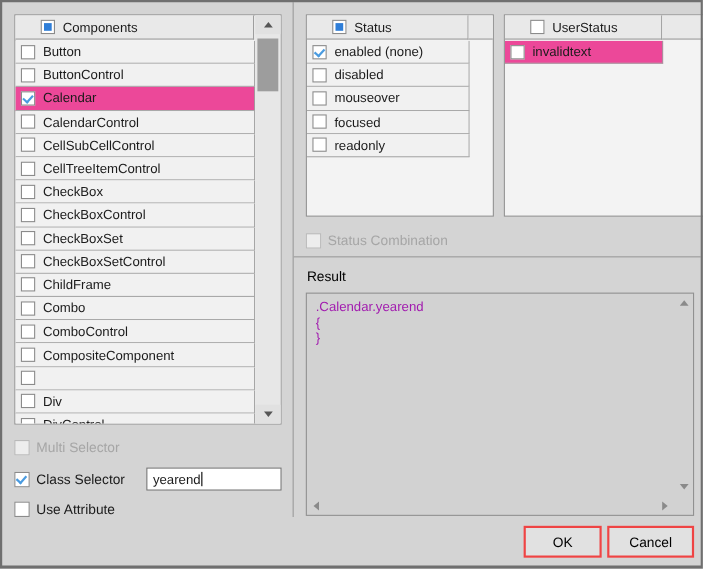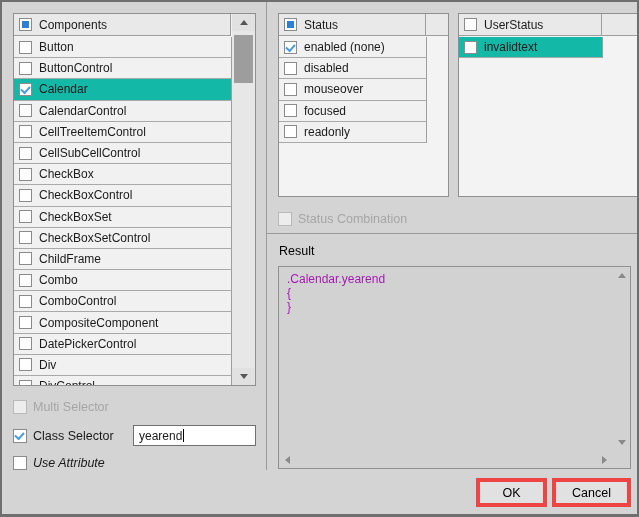--- a/index.html
+++ b/index.html
@@ -11,26 +11,26 @@
     -webkit-font-smoothing:antialiased;
   }
   .frame{position:absolute;inset:0;border:2px solid #6f6f6f;border-bottom-width:3px;pointer-events:none;z-index:60;}
   .vdiv{position:absolute;left:266px;top:2px;width:1px;height:468px;background:#9b9b9b;}
   .hdiv{position:absolute;left:267px;top:233px;width:370px;height:1px;background:#9b9b9b;}
 
   
   .panel{position:absolute;border:1px solid #8f8f8f;background:#f3f3f3;box-sizing:border-box;}
   .hdr-row{position:absolute;top:0;left:0;right:0;height:22px;display:flex;}
   .hdr-main{background:#e9e9e9;border-right:1px solid #9e9e9e;border-bottom:1px solid #9e9e9e;
-            display:flex;align-items:center;padding-left:5px;gap:7px;box-sizing:border-box;}
+            display:flex;align-items:center;padding-left:23px;gap:7px;box-sizing:border-box;}
   .hdr-gutter{flex:1;background:#e9e9e9;border-bottom:1px solid #9e9e9e;}
   .rows{position:absolute;top:23px;left:0;bottom:0;overflow:hidden;}
   .lrow{height:21.2px;box-sizing:border-box;display:flex;align-items:center;gap:7px;padding-left:5px;
         background:#f1f1f1;border-bottom:1px solid #a9a9a9;border-right:1px solid #9e9e9e;}
-  .lrow.selected{background:#14b8a6;}
+  .lrow.selected{background:#ec4899;}
   .lbl{white-space:nowrap;}
 
   
   .cb{position:relative;width:13px;height:13px;background:#fff;border:1px solid #8b8b8b;
       box-sizing:border-box;flex:none;display:inline-block;}
   .cb.checked::after{content:'';position:absolute;left:1px;top:2px;width:7px;height:4px;
       border-left:2px solid #4a9be0;border-bottom:2px solid #4a9be0;transform:rotate(-48deg);}
   .cb.indet::after{content:'';position:absolute;inset:2px;background:#2f7ed8;}
   .cb.disabled{background:#ededed;border-color:#b9b9b9;}
 
@@ -63,21 +63,21 @@
               justify-content:space-between;align-items:center;padding:6px 0;box-sizing:border-box;}
   .result-hsb{position:absolute;left:0;bottom:0;right:17px;height:17px;display:flex;
               justify-content:space-between;align-items:center;padding:0 6px;box-sizing:border-box;}
 
   
   .txt{position:absolute;left:133px;top:425px;width:123px;height:21px;background:#fff;
        border:1px solid #707070;box-sizing:border-box;display:flex;align-items:center;padding-left:5px;}
   .caret{display:inline-block;width:1px;height:13px;background:#000;margin-left:1px;}
 
   
-  .btn{position:absolute;top:478px;height:29px;background:#e1e1e1;border:4px solid #ef4444;
+  .btn{position:absolute;top:478px;height:29px;background:#e1e1e1;border:2px solid #ef4444;
        font-family:inherit;font-size:12.5px;color:#000;padding:0;}
   .btn.ok{left:476px;width:71px;}
   .btn.cancel{left:552px;width:79px;}
 </style>
 </head>
 <body>
 
 <div class="vdiv"></div>
 <div class="hdiv"></div>
 
@@ -100,28 +100,28 @@
       <div class="lrow selected">
         <span class="cb checked"></span>
         <span class="lbl">Calendar</span>
       </div>
       <div class="lrow">
         <span class="cb"></span>
         <span class="lbl">CalendarControl</span>
       </div>
       <div class="lrow">
         <span class="cb"></span>
+        <span class="lbl">CellSubCellControl</span>
+      </div>
+      <div class="lrow">
+        <span class="cb"></span>
         <span class="lbl">CellTreeItemControl</span>
       </div>
       <div class="lrow">
         <span class="cb"></span>
-        <span class="lbl">CellSubCellControl</span>
-      </div>
-      <div class="lrow">
-        <span class="cb"></span>
         <span class="lbl">CheckBox</span>
       </div>
       <div class="lrow">
         <span class="cb"></span>
         <span class="lbl">CheckBoxControl</span>
       </div>
       <div class="lrow">
         <span class="cb"></span>
         <span class="lbl">CheckBoxSet</span>
       </div>
@@ -140,21 +140,20 @@
       <div class="lrow">
         <span class="cb"></span>
         <span class="lbl">ComboControl</span>
       </div>
       <div class="lrow">
         <span class="cb"></span>
         <span class="lbl">CompositeComponent</span>
       </div>
       <div class="lrow">
         <span class="cb"></span>
-        <span class="lbl">DatePickerControl</span>
       </div>
       <div class="lrow">
         <span class="cb"></span>
         <span class="lbl">Div</span>
       </div>
       <div class="lrow">
         <span class="cb"></span>
         <span class="lbl">DivControl</span>
       </div>
     </div>
@@ -247,21 +246,21 @@
 <div class="opt" style="left:13px;top:429px;">
   <span class="cb checked"></span>
   <span>Class Selector</span>
 </div>
 
 <div class="txt">
   <span>yearend</span>
   <span class="caret"></span>
 </div>
 
-<div class="opt" style="left:13px;top:456px;font-style:italic;">
+<div class="opt" style="left:13px;top:456px;">
   <span class="cb"></span>
   <span>Use Attribute</span>
 </div>
 
 <button class="btn ok">OK</button>
 <button class="btn cancel">Cancel</button>
 
 <div class="frame"></div>
 
 </body></html>

